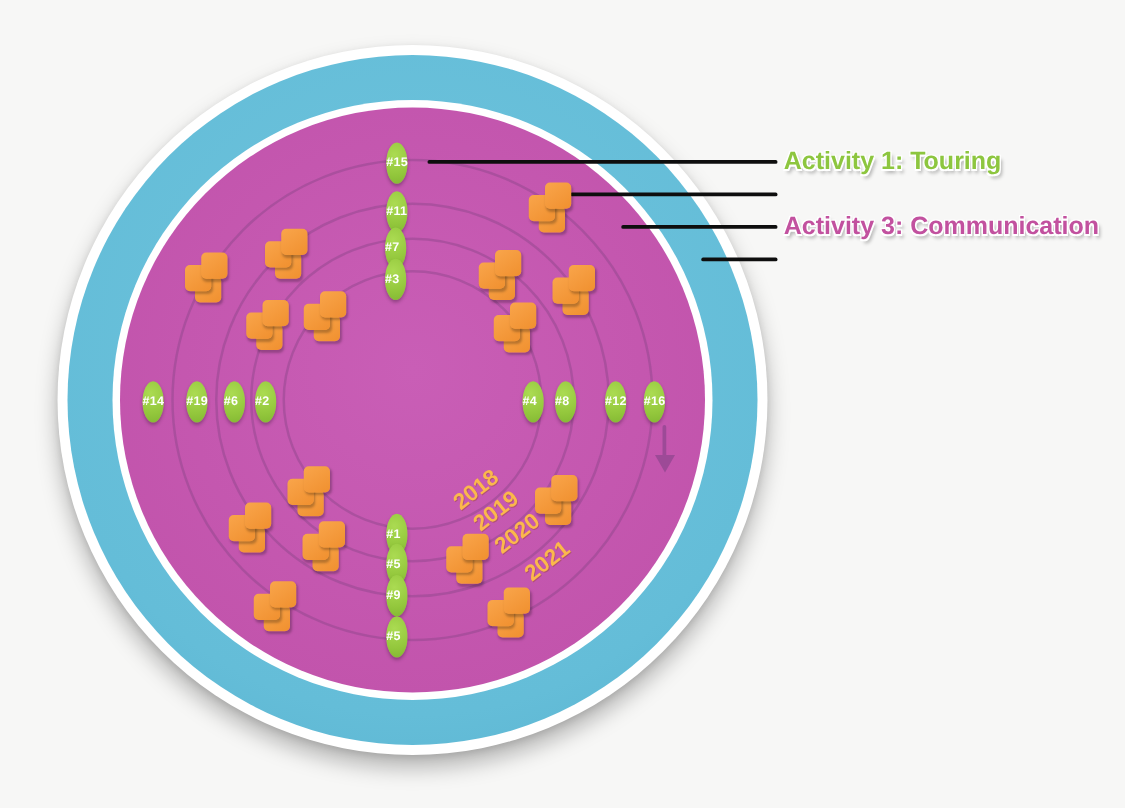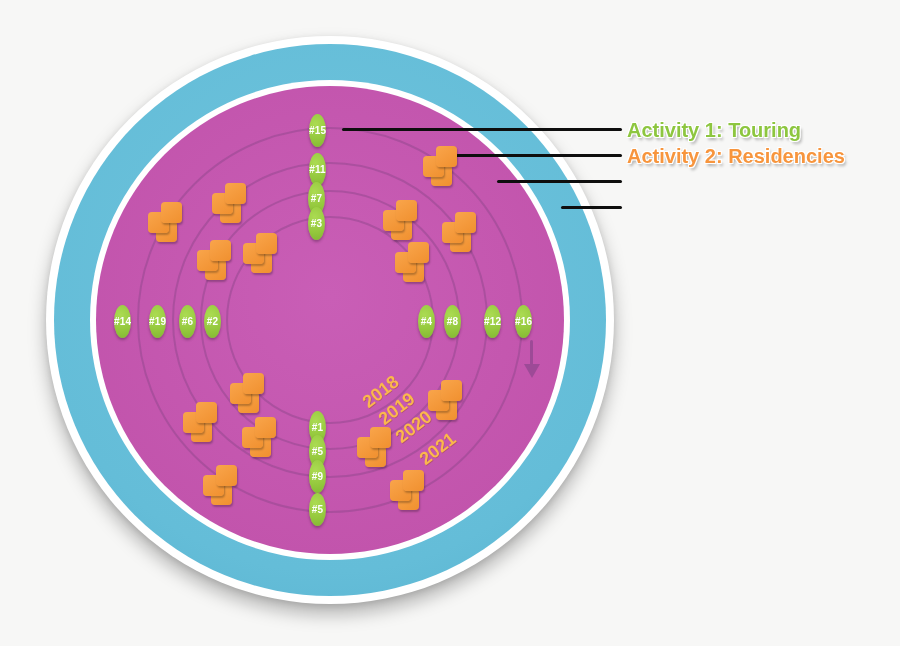--- a/index.html
+++ b/index.html
@@ -51,21 +51,21 @@
     border-top:14px solid #9d4a97;
   }
 
   
   .dot {
     position:absolute; width:17px; height:33px; margin:-17px 0 0 -17px;
     border-radius:50%;
     background:radial-gradient(circle at 38% 30%, #abdb52, #93c73c 62%, #82b733);
     box-shadow:0 2px 3px rgba(0,0,0,0.28);
     color:#ffffff; font-weight:bold; font-size:10px; line-height:33px;
-    text-align:center; letter-spacing:0.2px;
+    text-align:left; letter-spacing:0.2px;
   }
 
   
   .cluster { position:absolute; width:0; height:0; }
   .sq {
     position:absolute; width:21px; height:21px; border-radius:4px;
     background:linear-gradient(145deg, #f9a54b, #f0902f);
     box-shadow:1px 2px 2px rgba(0,0,0,0.25);
   }
   .sq.back1 { left:-15px; top:-5px;  z-index:1; }
@@ -215,15 +215,15 @@
   <div class="year" style="left:397px; top:409px;">2019</div>
   <div class="year" style="left:414px; top:427px;">2020</div>
   <div class="year" style="left:438px; top:449px;">2021</div>
 
   <div class="lline" style="left:342px; top:128px; width:280px;"></div>
   <div class="lline" style="left:456px; top:154px; width:166px;"></div>
   <div class="lline" style="left:497px; top:180px; width:125px;"></div>
   <div class="lline" style="left:561px; top:206px; width:61px;"></div>
 
   <div class="legend-label lg1" style="top:130px;">Activity 1: Touring</div>
-  <div class="legend-label lg2" style="top:156px;">Activity 2: Residencies</div>
+  <div class="legend-label lg3" style="top:182px;">Activity 3: Communication</div>
 
 </div>
 
 </body></html>

